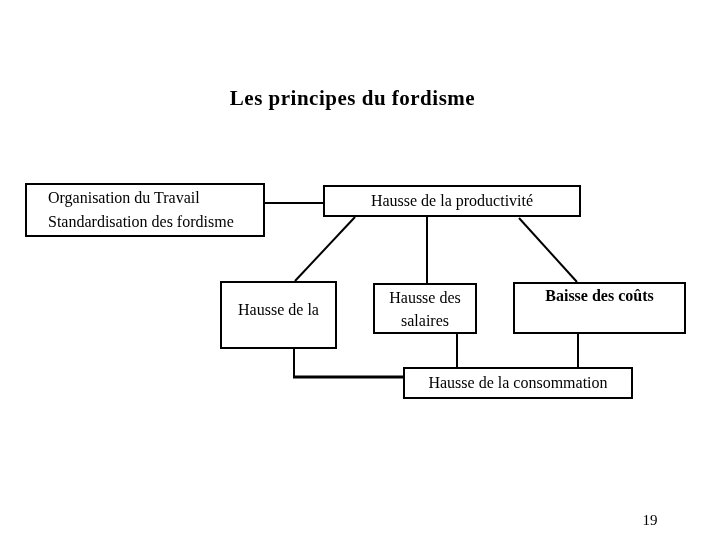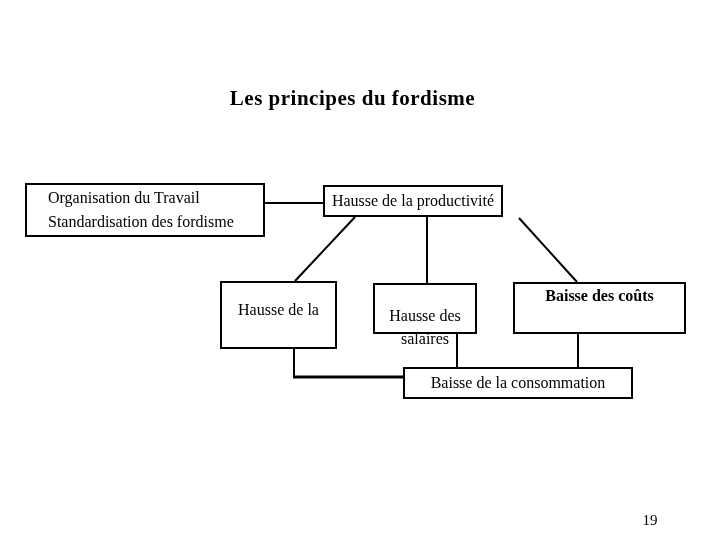--- a/index.html
+++ b/index.html
@@ -38,30 +38,30 @@
     line-height: 24px;
     text-align: center;
   }
   .node div { white-space: nowrap; }
   .node-org {
     left: 25px; top: 183px; width: 240px; height: 54px;
     text-align: left;
     padding: 1px 0 6px 21px;
   }
   .node-productivite {
-    left: 323px; top: 185px; width: 180px; height: 32px;
+    left: 323px; top: 185px; width: 258px; height: 32px;
     line-height: 28px;
   }
   .node-production {
     left: 220px; top: 281px; width: 117px; height: 68px;
     padding-top: 15px; line-height: 23px;
   }
   .node-salaires {
     left: 373px; top: 283px; width: 104px; height: 51px;
-    padding-top: 19px; line-height: 23px;
+    padding-top: 1px; line-height: 23px;
   }
   .node-couts {
     left: 513px; top: 282px; width: 173px; height: 52px;
     line-height: 24px;
     font-weight: bold;
   }
   .node-consommation {
     left: 403px; top: 367px; width: 230px; height: 32px;
     line-height: 28px;
   }
@@ -108,18 +108,18 @@
   <div class="node node-salaires">
     <div>Hausse des</div>
     <div>salaires</div>
   </div>
 
   <div class="node node-couts">
     <div>Baisse des coûts</div>
   </div>
 
   <div class="node node-consommation">
-    <div>Baisse de la consommation</div>
+    <div>Hausse de la consommation</div>
   </div>
 
   <div class="page-number">19</div>
 
 </div>
 
 </body></html>

